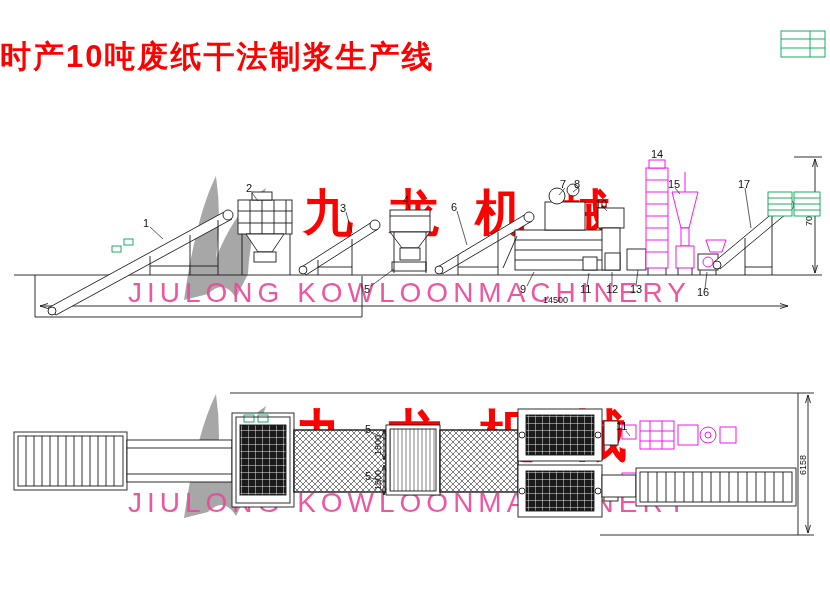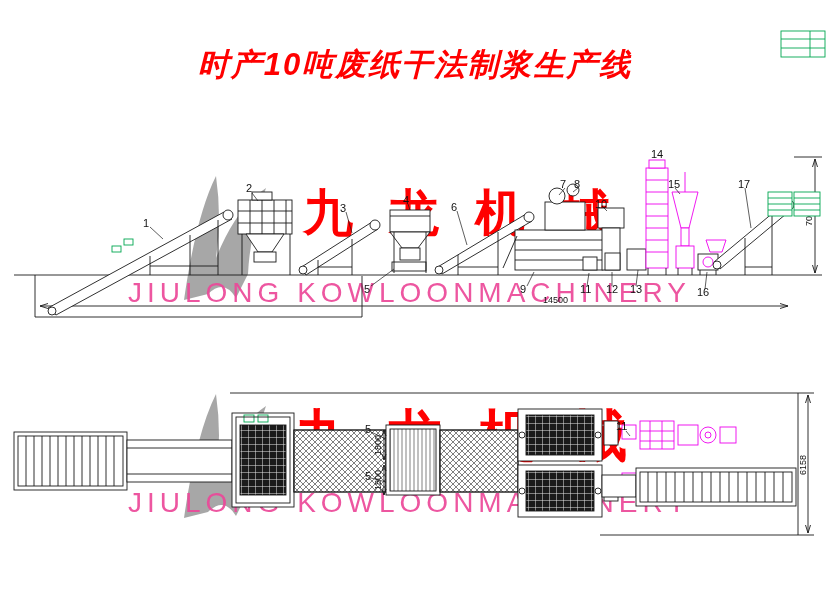--- a/index.html
+++ b/index.html
@@ -2,24 +2,24 @@
 <html><head>
 <meta charset="utf-8">
 <style>
   html,body { margin:0; padding:0; background:#ffffff; }
   .canvas {
     position:relative; width:830px; height:600px; margin:0 auto;
     background:#ffffff; overflow:hidden;
     font-family:"Liberation Sans", sans-serif;
   }
   .page-title {
-    position:absolute; left:0; top:44px; width:100%;
-    margin:0; text-align:center;
+    position:absolute; left:0; top:36px; width:100%;
+    margin:0; text-align:left;
     font-size:31px; font-weight:900; letter-spacing:2px;
-    color:#ff0000; white-space:nowrap;font-style:italic;
+    color:#ff0000; white-space:nowrap;
   }
   
   .wm-cn {
     position:absolute; font-weight:900; color:#ff0000;
     white-space:nowrap; line-height:1;
   }
   .wm-cn-top    { left:303px; top:188px; font-size:50px; letter-spacing:36px; }
   .wm-cn-bottom { left:295px; top:408px; font-size:56px; letter-spacing:36px; }
   .wm-en {
     position:absolute; font-weight:400; color:#ec4899; opacity:.92;

